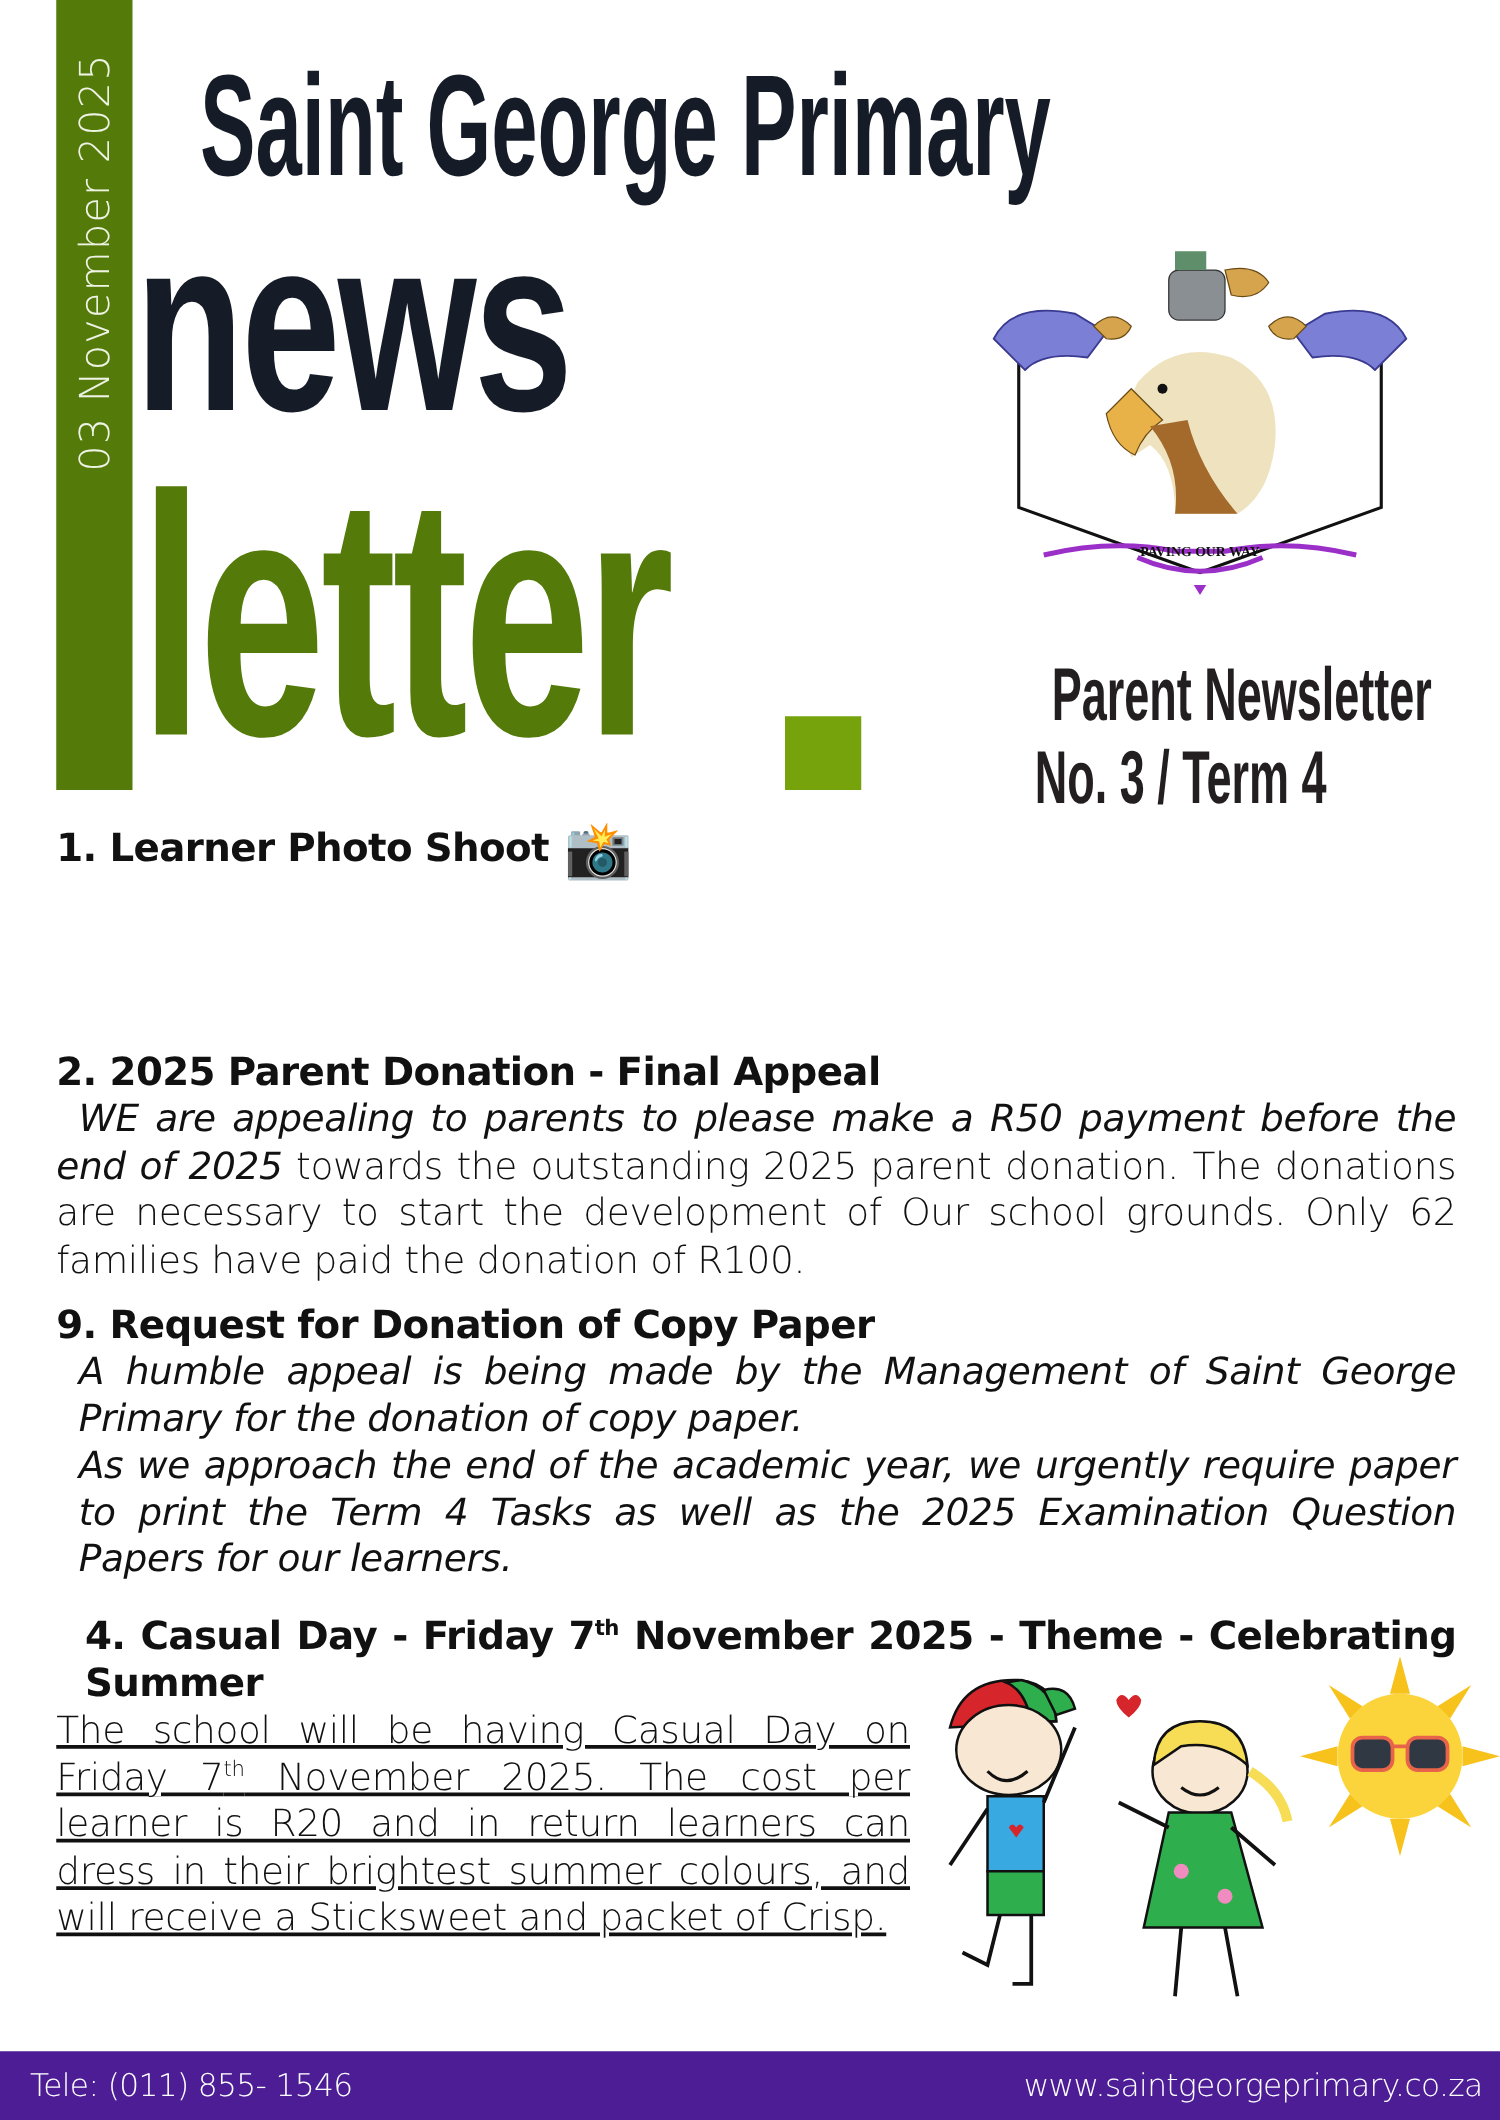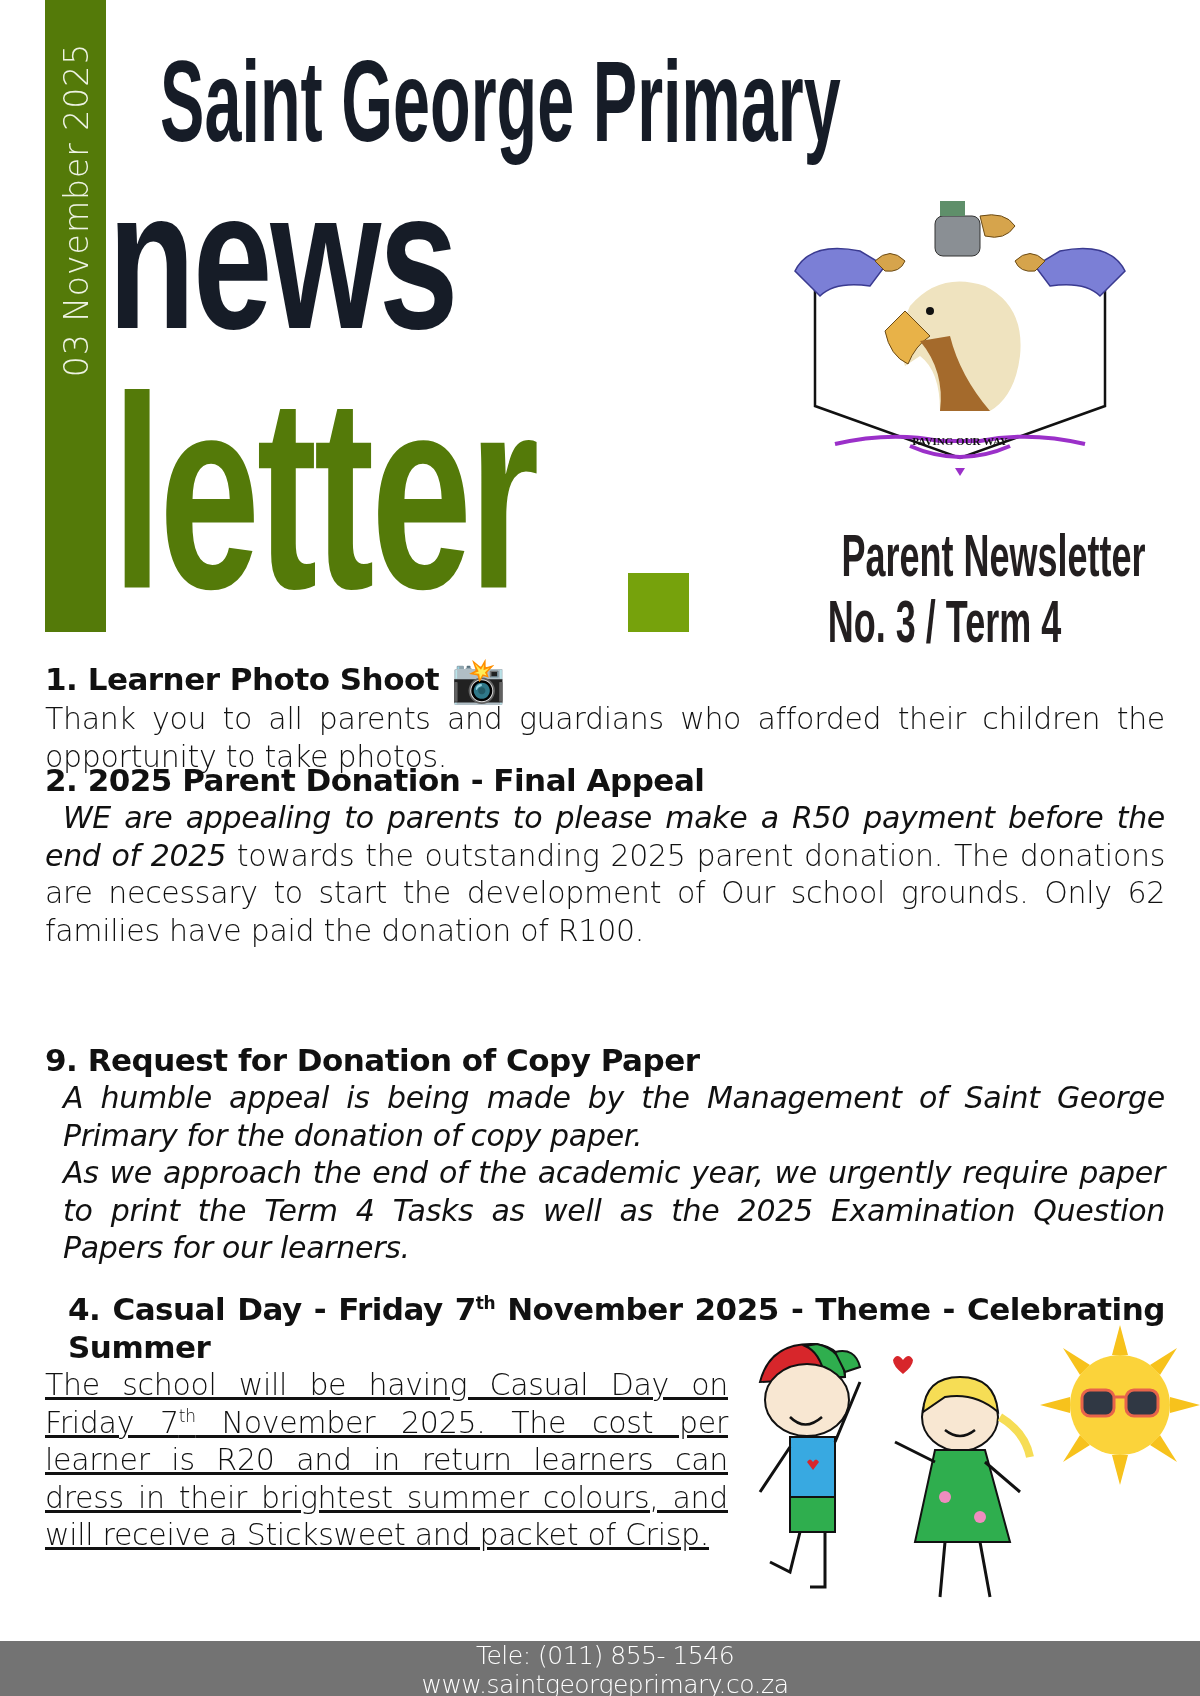--- a/index.html
+++ b/index.html
@@ -28,30 +28,30 @@
   .issue-block { position: absolute; left: 740px; top: 524px; width: 410px; text-align: center; color: #231f20; }
   .issue-line { font-size: 60px; line-height: 64px; height: 66px; }
   .issue-line .cond { transform: scaleX(0.6); transform-origin: center top; }
   .sec-head { font-family: "DejaVu Sans", sans-serif; font-weight: bold; font-size: 31px; color: #111; letter-spacing: -0.5px; line-height: 38px; }
   .sec-body { font-family: "DejaVu Sans", sans-serif; font-size: 30px; line-height: 37.5px; color: #111; text-align: justify; font-weight: 300; letter-spacing: -0.3px; }
   .bi { font-weight: normal; font-style: italic; margin-left: 18px; }
   .camera { display: inline-block; font-size: 44px; vertical-align: -6px; margin-left: 12px; }
   sup { font-size: 17px; vertical-align: super; line-height: 0; }
 
   .s1 { position: absolute; left: 45px; top: 660px; width: 1120px; }
-  .s2 { position: absolute; left: 45px; top: 761px; width: 1120px; }
+  .s2 { position: absolute; left: 45px; top: 839px; width: 1120px; }
   .s3 { position: absolute; left: 45px; top: 1041px; width: 1120px; }
   .s4 { position: absolute; left: 45px; top: 1290px; width: 1120px; }
   .s4 .sec-head { text-align: justify; text-align-last: left; margin-left: 23px; }
   .s4 .sec-body { width: 683px; text-decoration: underline; }
 
   .kids { position: absolute; left: 745px; top: 1322px; width: 335px; height: 300px; }
   .sun { position: absolute; left: 1040px; top: 1325px; width: 160px; height: 160px; }
 
-  .footer { position: absolute; left: 0; top: 1641px; width: 1200px; height: 55px; background: #737373; color: #ffffff; display: flex; align-items: center; justify-content: space-between; padding: 0 14px 0 24px; font-family: "DejaVu Sans", sans-serif; font-size: 25px; font-weight: 300; letter-spacing: -0.5px; flex-direction: column; }
+  .footer { position: absolute; left: 0; top: 1641px; width: 1200px; height: 55px; background: #4c1d95; color: #ffffff; display: flex; align-items: center; justify-content: space-between; padding: 0 14px 0 24px; font-family: "DejaVu Sans", sans-serif; font-size: 25px; font-weight: 300; letter-spacing: -0.5px; }
 </style>
 </head>
 <body>
 
 <div class="date-bar"></div>
 <div class="date-text">
     <span>03 November 2025</span>
   </div>
 
 <div class="school-title"><span class="cond">Saint George Primary</span></div>
@@ -80,21 +80,20 @@
   </svg>
 </div>
 
 <div class="issue-block">
   <div class="issue-line"><span class="cond">Parent Newsletter</span></div>
   <div class="issue-line"><span class="cond">No. 3 / Term 4</span></div>
 </div>
 
 <section class="s1">
   <div class="sec-head"><span>1. Learner Photo Shoot</span><span class="camera">📸</span></div>
-  <p class="sec-body">Thank you to all parents and guardians who afforded their children the opportunity to take photos.</p>
 </section>
 
 <section class="s2">
   <div class="sec-head">2. 2025 Parent Donation - Final Appeal</div>
   <p class="sec-body"><span class="bi">WE are appealing to parents to please make a R50 payment before the end of 2025</span><span> towards the outstanding 2025 parent donation. The donations are necessary to start the development of Our school grounds. Only 62 families have paid the donation of R100.</span></p>
 </section>
 
 <section class="s3">
   <div class="sec-head">9. Request for Donation of Copy Paper</div>
   <p class="sec-body bi">A humble appeal is being made by the Management of Saint George Primary for the donation of copy paper.</p>

